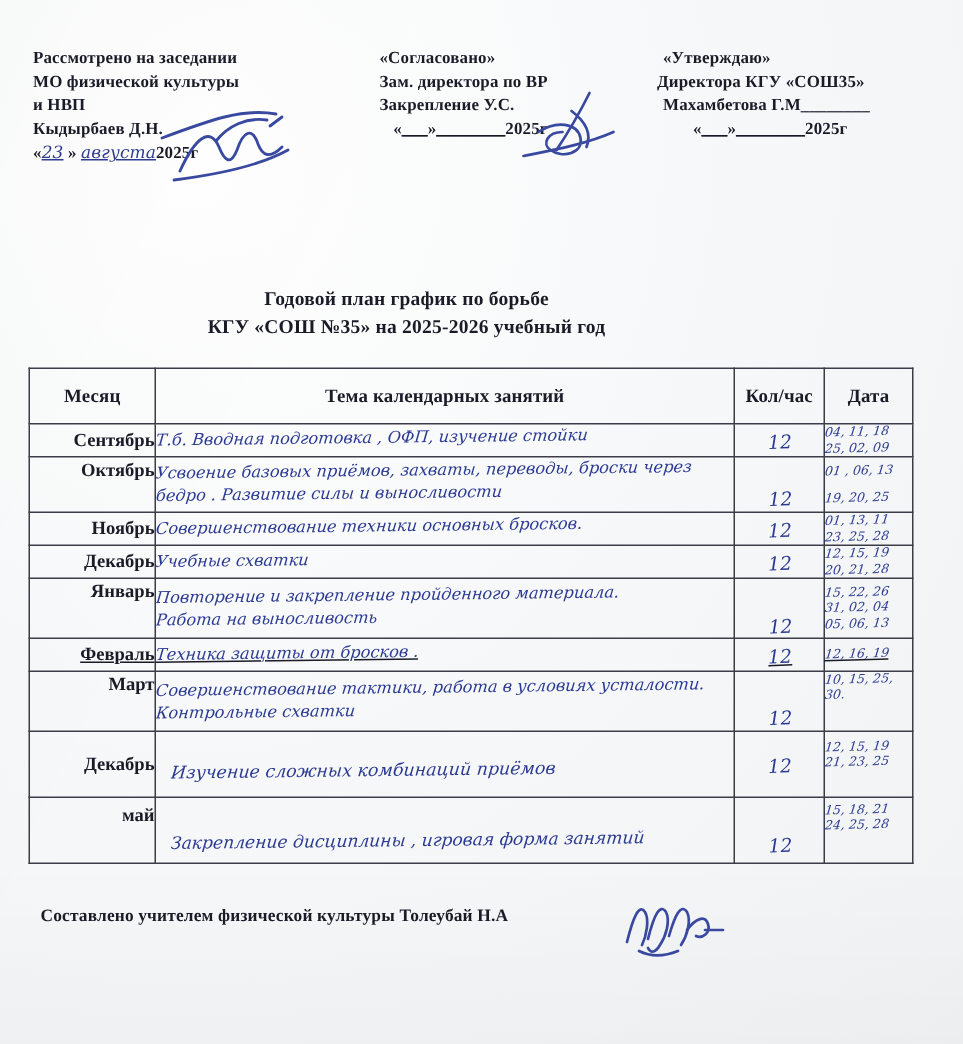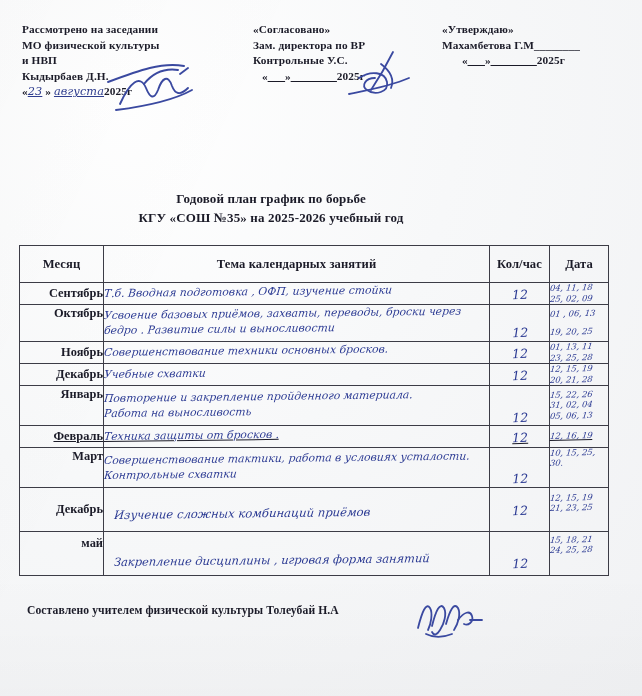--- a/index.html
+++ b/index.html
@@ -29,21 +29,21 @@
     inset: 0;
     background:
       linear-gradient(115deg, rgba(0,0,0,0.012) 0%, rgba(0,0,0,0) 35%),
       linear-gradient(0deg, rgba(0,0,0,0.02) 0%, rgba(0,0,0,0) 18%);
     pointer-events: none;
   }
 
   
   .approvals {
     position: absolute;
-    top: 22px;
+    top: 32px;
     left: 0;
     width: 536px;
     height: 112px;
   }
   .appr {
     position: absolute;
     font-size: 11.3px;
     line-height: 15.6px;
     font-weight: bold;
     letter-spacing: 0.1px;
@@ -202,28 +202,29 @@
       <span class="ln">
         <span>«</span><span class="hw" style="text-decoration:underline">23</span>
         <span>»</span>
         <span class="hw" style="text-decoration:underline">августа</span><span>2025г</span>
       </span>
     </div>
 
     <div class="appr appr-2">
       <span class="ln">«Согласовано»</span>
       <span class="ln">Зам. директора по  ВР</span>
-      <span class="ln">Контрольные У.С.</span>
+      <span class="ln">Закрепление У.С.</span>
       <span class="ln ind">
         <span>«</span><span style="text-decoration:underline">___</span><span>»</span><span style="text-decoration:underline">________</span><span>2025г</span>
       </span>
     </div>
 
     <div class="appr appr-3">
       <span class="ln ind2">«Утверждаю»</span>
+      <span class="ln">Директора КГУ «СОШ35»</span>
       <span class="ln ind2">Махамбетова Г.М________</span>
       <span class="ln ind">
         <span>«</span><span style="text-decoration:underline">___</span><span>»</span><span style="text-decoration:underline">________</span><span>2025г</span>
       </span>
     </div>
 
     <svg class="stroke" style="left:100px; top:22px;" width="130" height="80" viewBox="0 0 130 80">
       <g fill="none" stroke="#3a49a0" stroke-width="1.9" stroke-linecap="round">
         <path d="M8 38 C 40 26, 62 18, 84 22"></path>
         <path d="M88 24 L 80 30"></path>

